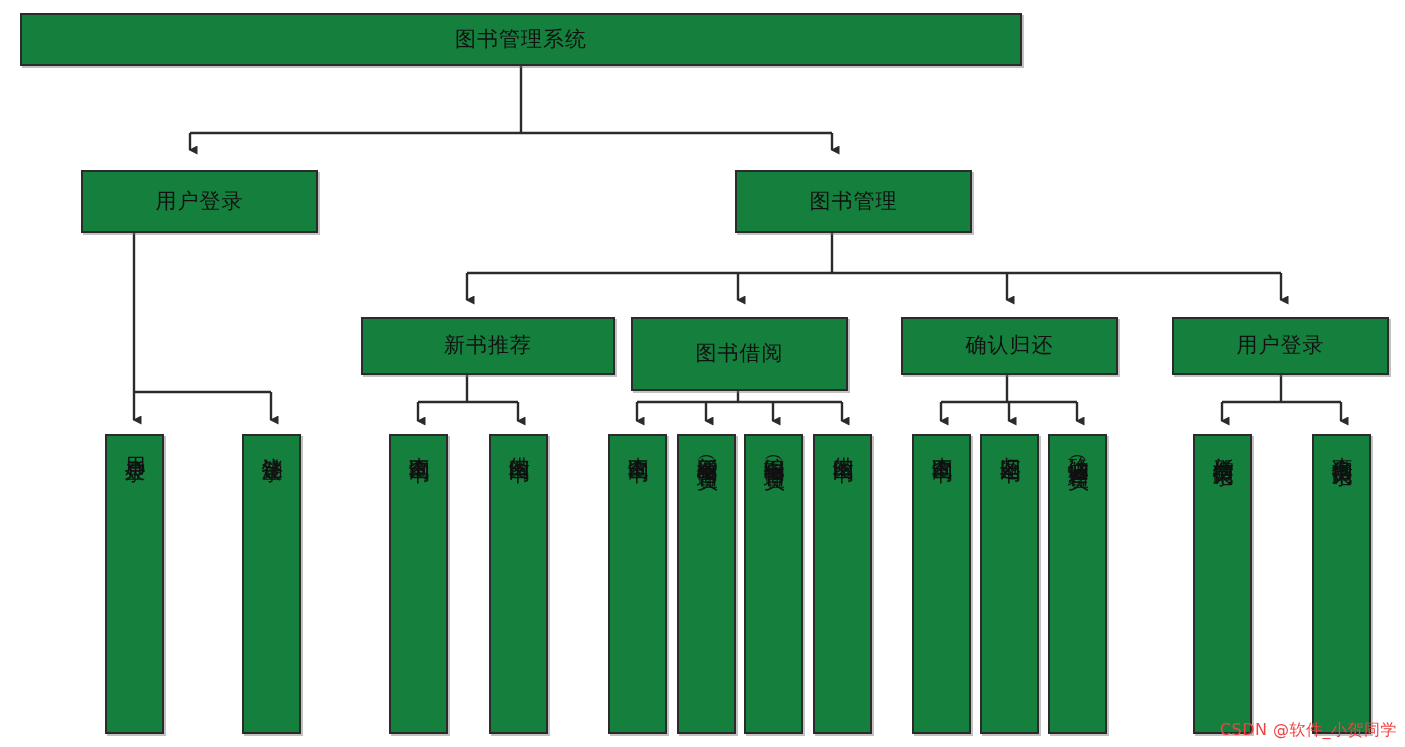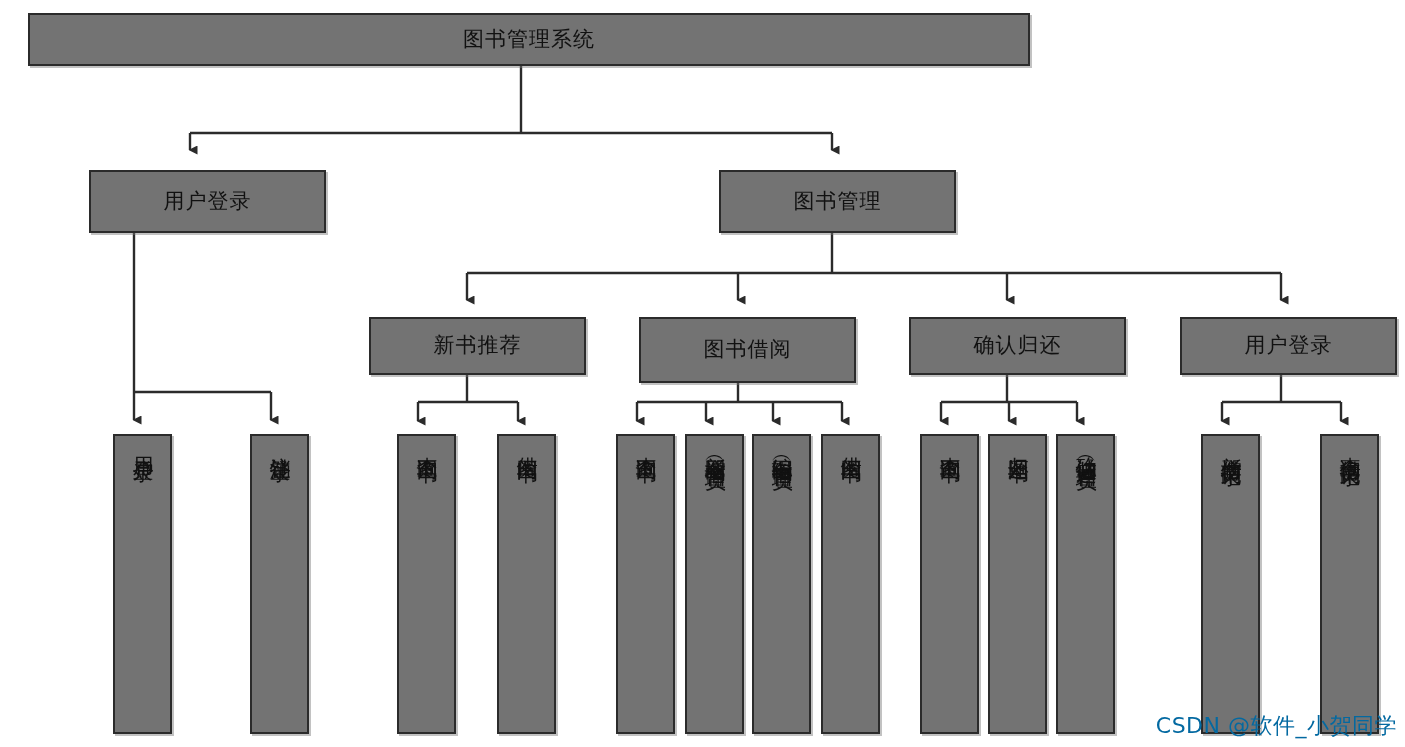--- a/index.html
+++ b/index.html
@@ -24,29 +24,28 @@
     left: 0;
     top: 0;
     width: 1405px;
     height: 747px;
     pointer-events: none;
   }
   
   .node {
     position: absolute;
     box-sizing: border-box;
-    background: #737373;
+    background: #15803d;
     border: 2px solid #2b2b2b;
     box-shadow: 2px 2px 0 rgba(120,120,120,0.45);
     display: flex;
     align-items: center;
     justify-content: center;
     color: #111111;
     z-index: 2;
-    margin-left: 8px;
   }
   .node.horizontal .node-label {
     writing-mode: horizontal-tb;
     font-size: 21px;
     line-height: 1.2;
     letter-spacing: 1px;
     white-space: nowrap;
   }
   .node.vertical {
     align-items: flex-start;
@@ -63,22 +62,22 @@
   }
   
   #node-root {
     border-width: 2px;
   }
   
   #watermark {
     position: absolute;
     right: 8px;
     bottom: 6px;
-    font-size: 22px;
-    color: #0369a1;
+    font-size: 16px;
+    color: #ef4444;
     letter-spacing: 0.5px;
     z-index: 5;
     white-space: nowrap;
   }
 </style>
 </head>
 <body>
 
 <div id="diagram-root">
 
@@ -133,29 +132,29 @@
   </svg>
 
   <div class="node horizontal" id="node-root" style="left:20px; top:13px; width:1002px; height:53px;">
     <span class="node-label">图书管理系统</span>
   </div>
 
   <div class="node horizontal" style="left:81px; top:170px; width:237px; height:63px;">
     <span class="node-label">用户登录</span>
   </div>
 
-  <div class="node horizontal" style="left:711px; top:170px; width:237px; height:63px;">
+  <div class="node horizontal" style="left:735px; top:170px; width:237px; height:63px;">
     <span class="node-label">图书管理</span>
   </div>
 
-  <div class="node horizontal" style="left:361px; top:317px; width:217px; height:58px;">
+  <div class="node horizontal" style="left:361px; top:317px; width:254px; height:58px;">
     <span class="node-label">新书推荐</span>
   </div>
 
-  <div class="node horizontal" style="left:631px; top:317px; width:217px; height:66px;">
+  <div class="node horizontal" style="left:631px; top:317px; width:217px; height:74px;">
     <span class="node-label">图书借阅</span>
   </div>
 
   <div class="node horizontal" style="left:901px; top:317px; width:217px; height:58px;">
     <span class="node-label">确认归还</span>
   </div>
 
   <div class="node horizontal" style="left:1172px; top:317px; width:217px; height:58px;">
     <span class="node-label">用户登录</span>
   </div>

